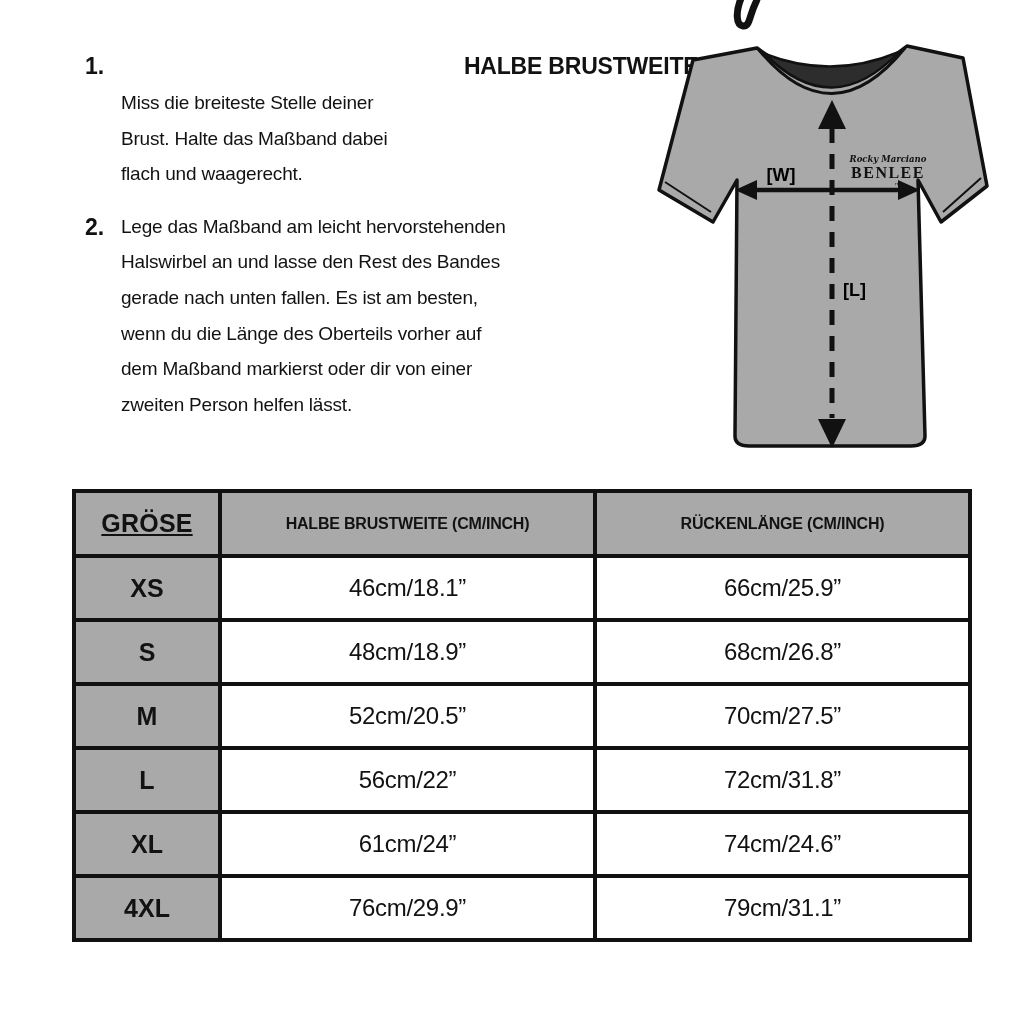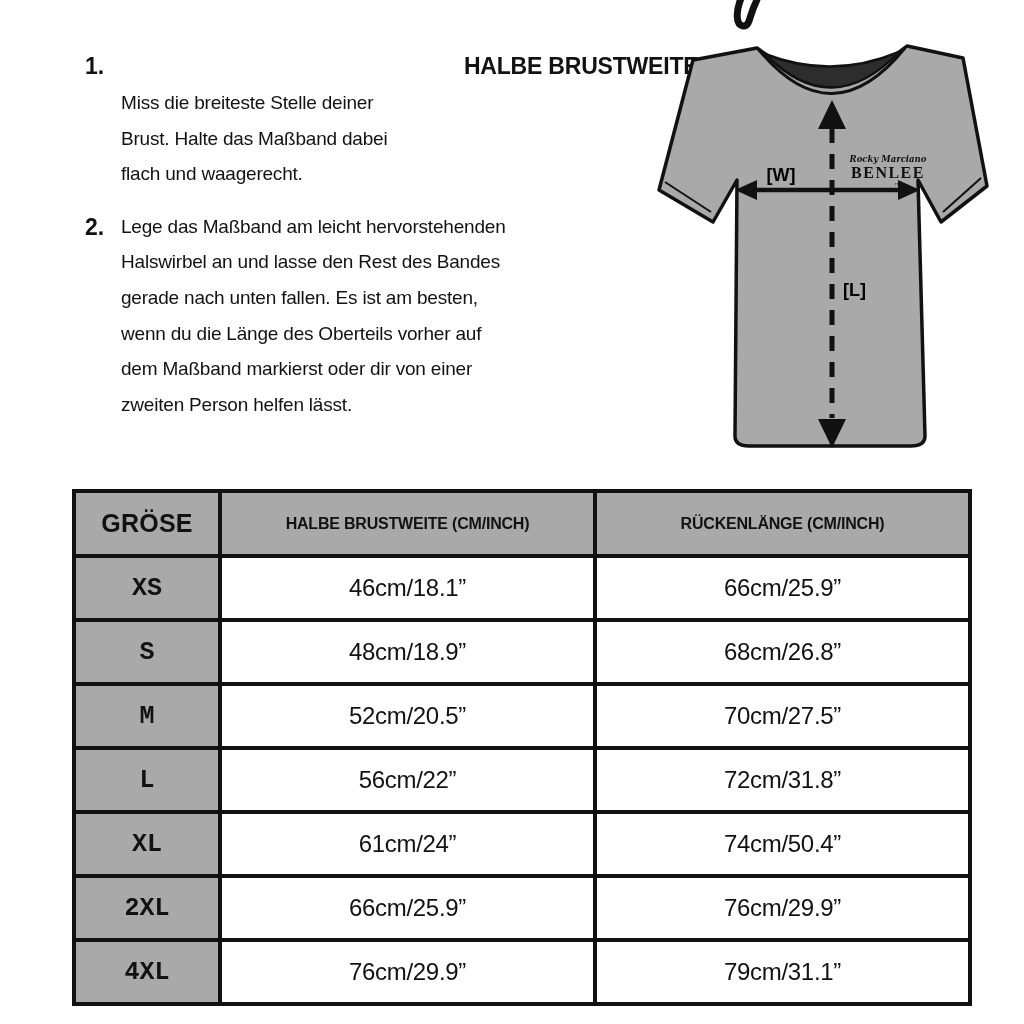--- a/index.html
+++ b/index.html
@@ -65,23 +65,23 @@
   .size-table col.c2 { width: 375px; }
   .size-table col.c3 { width: 375px; }
   .size-table th, .size-table td {
     border: 4px solid #111111;
     text-align: center;
     vertical-align: middle;
     overflow: hidden;
   }
   .size-table thead th { height: 65px; background: #a9a9a9; }
   .size-table tbody tr { height: 64px; }
-  th.col-size-hd { font-size: 25px; font-weight: 700; letter-spacing: 0.2px; }
+  th.col-size-hd { font-size: 25px; font-weight: 700; letter-spacing: 0.2px; text-decoration: underline; }
   th.col-meas-hd { font-size: 16px; font-weight: 700; letter-spacing: -0.2px; }
-  td.cell-size { background: #a9a9a9; font-weight: 700; font-size: 25px; font-family: Liberation Mono, monospace; }
+  td.cell-size { background: #a9a9a9; font-weight: 700; font-size: 25px; }
   td.cell-val  { background: #ffffff; font-weight: 400; font-size: 24px; letter-spacing: -0.3px; }
 </style>
 </head>
 <body>
 
 <div class="page">
 
   <svg class="squiggle" viewBox="0 0 70 34">
     <path d="M 30,-4 C 23,12 24,25 31,26 C 38,27 37,16 44,2 L 47,-6" fill="none" stroke="#111111" stroke-width="7" stroke-linecap="round"></path>
   </svg>
@@ -187,28 +187,23 @@
 
     <tr>
       <td class="cell-size">L</td>
       <td class="cell-val">56cm/22”</td>
       <td class="cell-val">72cm/31.8”</td>
     </tr>
 
     <tr>
       <td class="cell-size">XL</td>
       <td class="cell-val">61cm/24”</td>
-      <td class="cell-val">74cm/50.4”</td>
-    </tr>
-
-    <tr>
-      <td class="cell-size">2XL</td>
-      <td class="cell-val">66cm/25.9”</td>
-      <td class="cell-val">76cm/29.9”</td>
-    </tr>
+      <td class="cell-val">74cm/24.6”</td>
+    </tr>
+
 
 
     <tr>
       <td class="cell-size">4XL</td>
       <td class="cell-val">76cm/29.9”</td>
       <td class="cell-val">79cm/31.1”</td>
     </tr>
   </tbody>
   </table>
 

